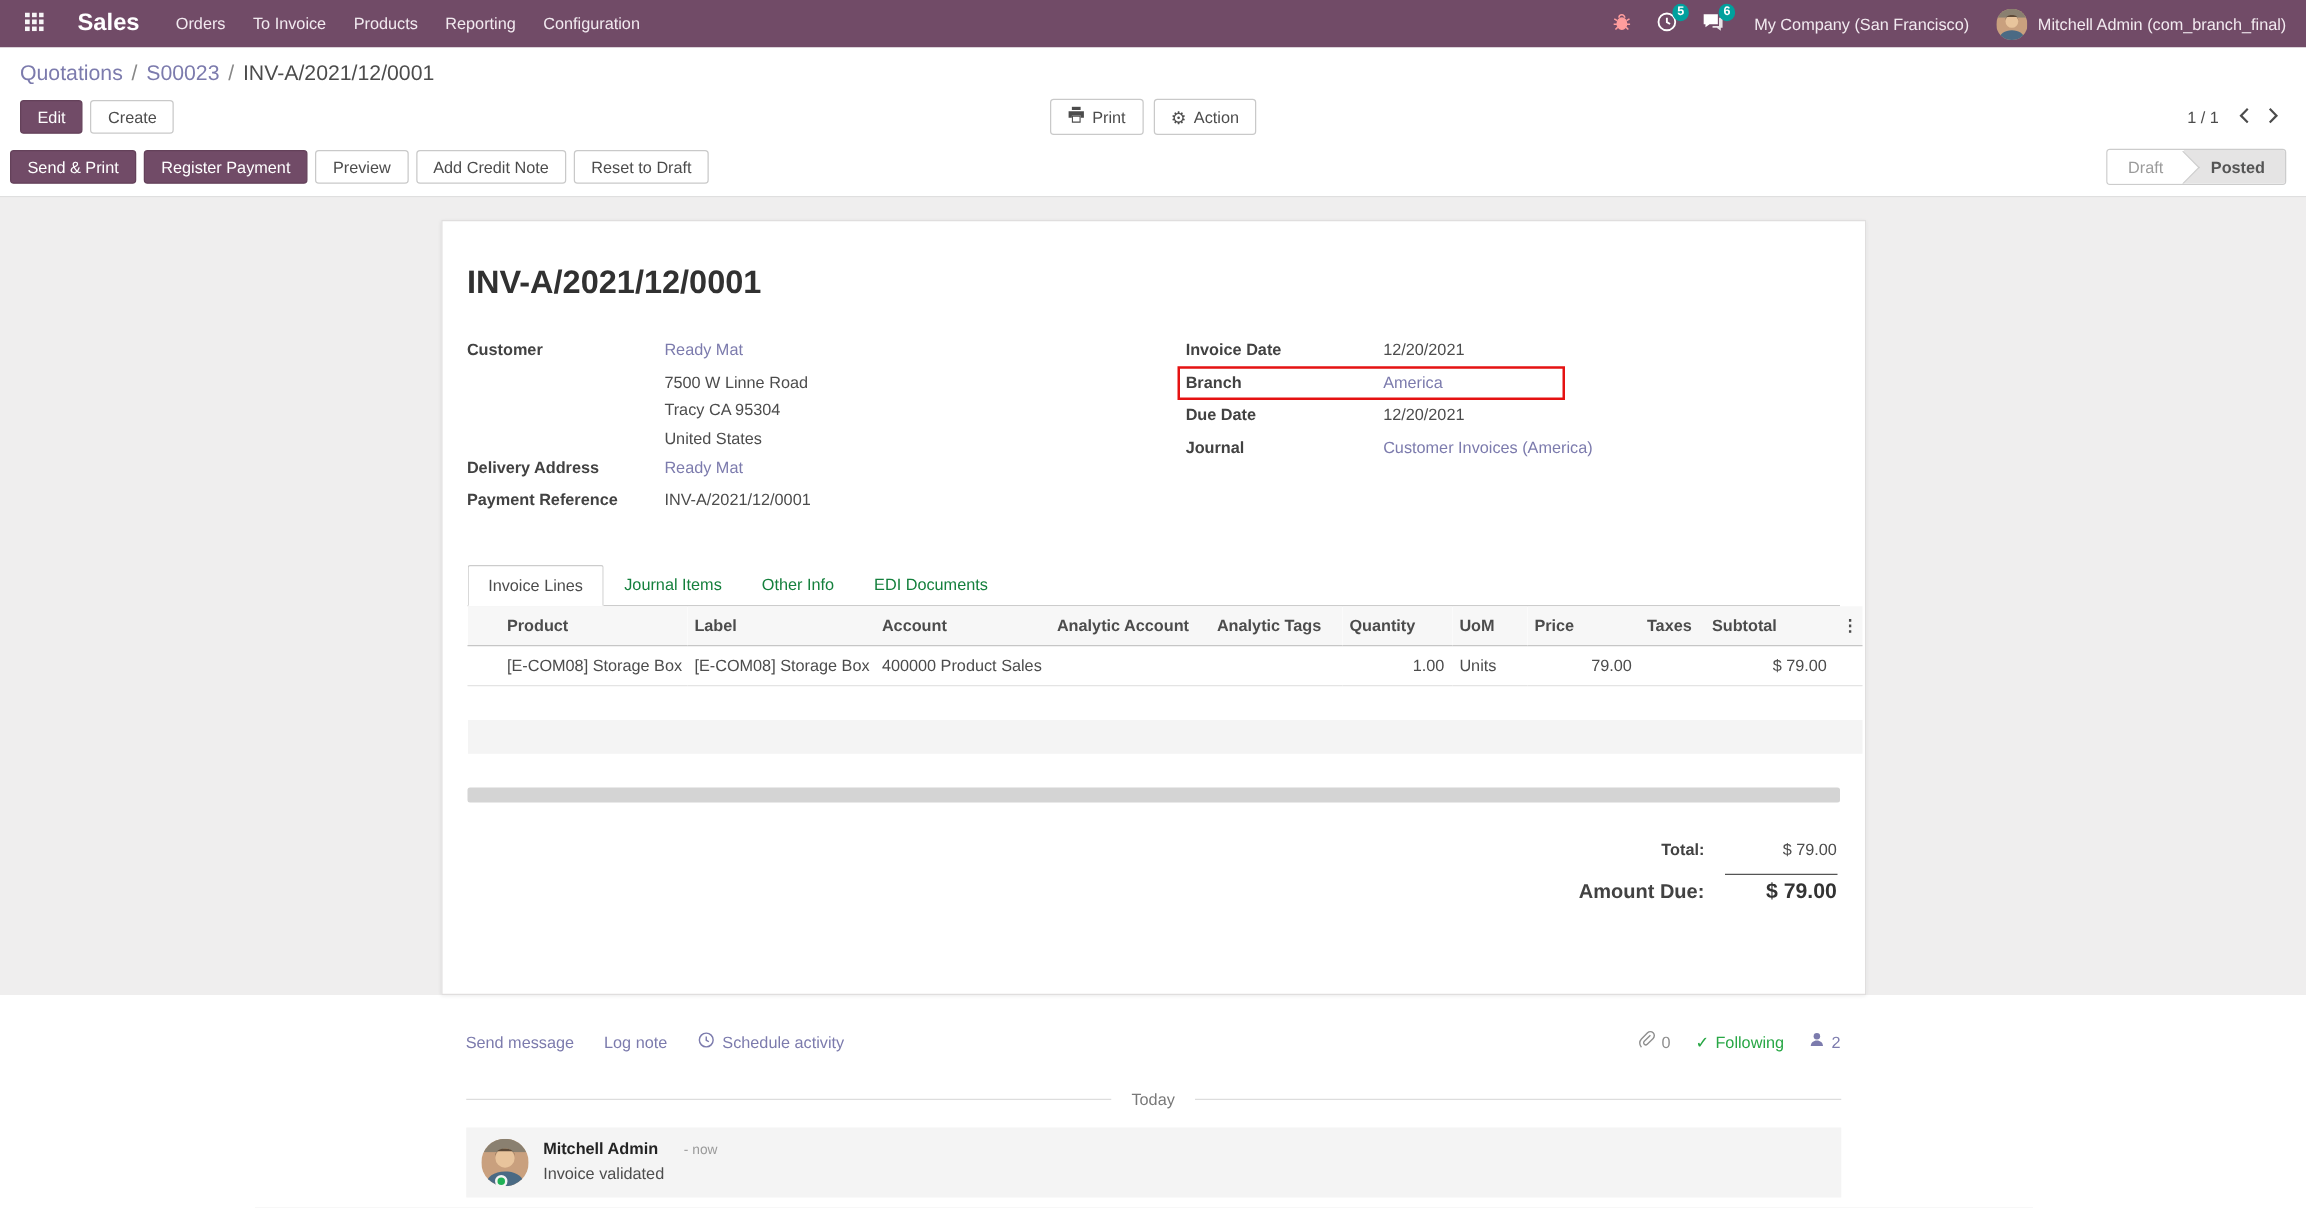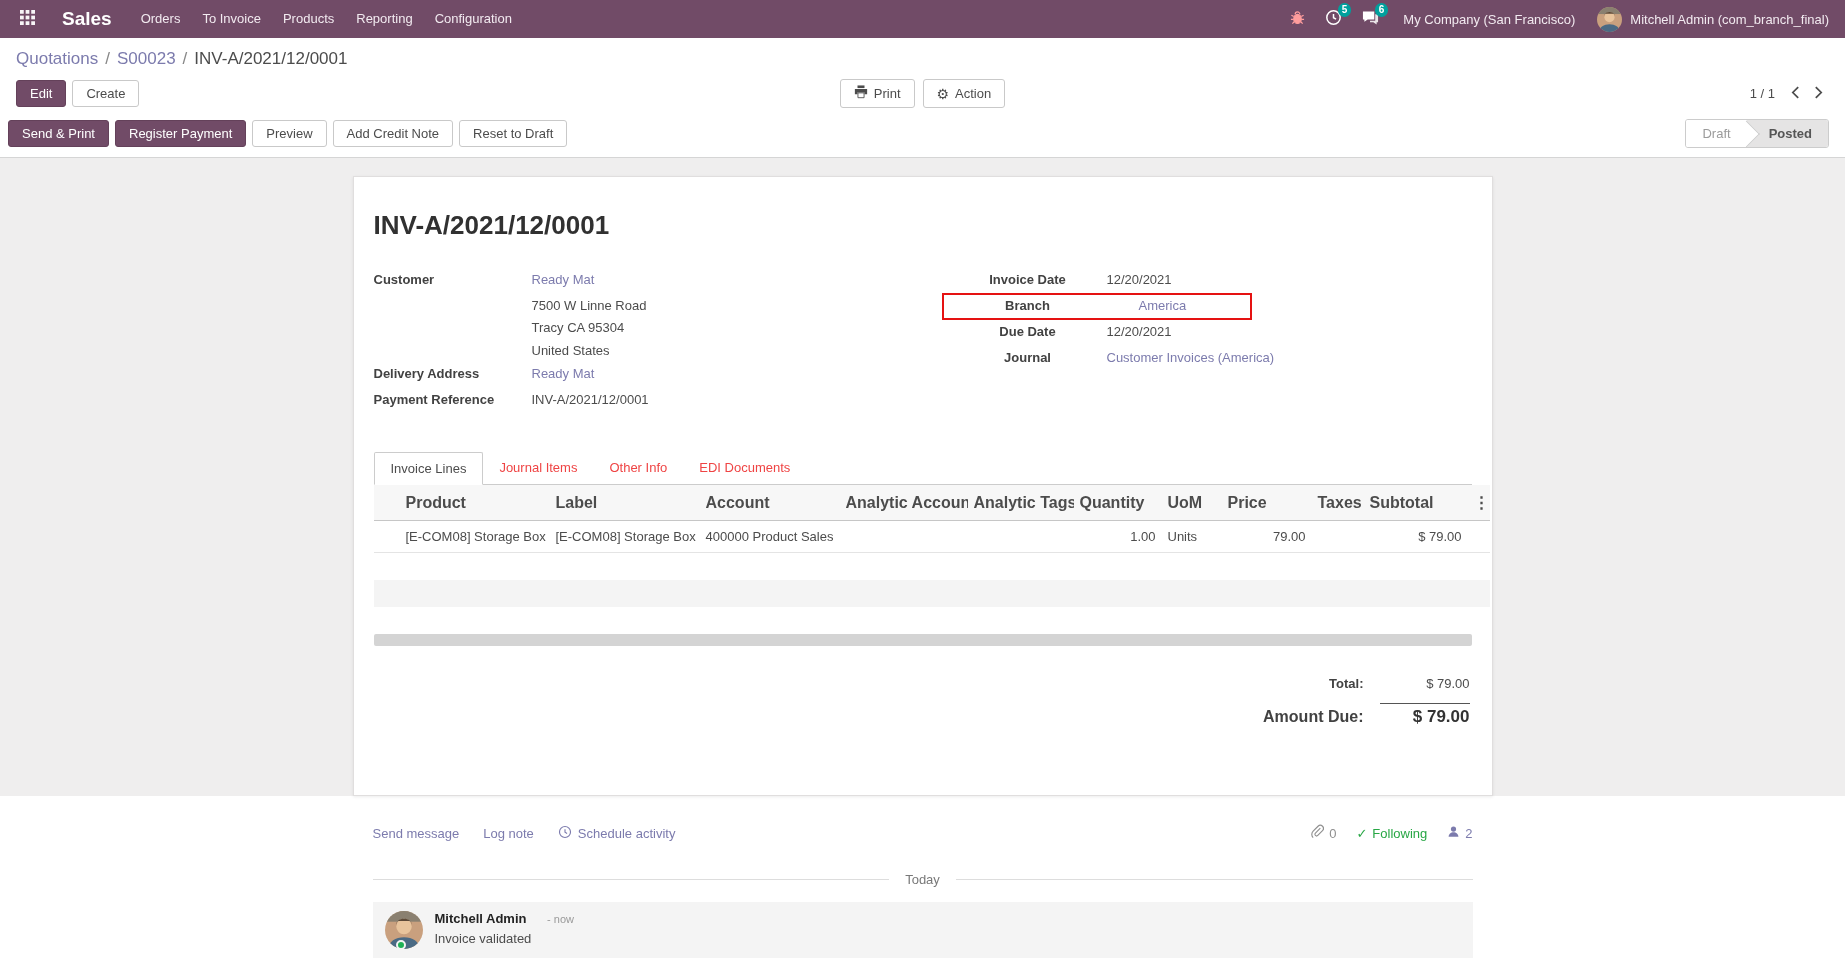--- a/index.html
+++ b/index.html
@@ -75,45 +75,45 @@
   .sheet {
     width: 1140px; min-height: 620px; margin: 0 auto; background: #fff;
     border: 1px solid #e0dede; box-shadow: 0 1px 3px rgba(0,0,0,0.08);
     padding: 24px 20px 40px; position: relative;
   }
   .doc-type { font-weight: 700; font-size: 13px; color: #3d3d3d; }
   .invoice-h1 { font-size: 26px; font-weight: 700; color: #313131; margin: 9px 0 30px; }
 
   .field-columns { display: flex; }
   .fcol { width: 50%; }
-  .fcol-right { padding-left: 26px; text-align: center; }
+  .fcol-right { padding-left: 26px; }
   .field-row { display: flex; margin-bottom: 7px; line-height: 1.45; }
   .f-label { flex: 0 0 158px; font-weight: 700; color: #424242; }
   .f-value { color: #4c4c4c; }
   .link { color: #7C7BAD; cursor: pointer; }
   .addr-line { margin-left: 158px; margin-bottom: 5px; color: #4c4c4c; line-height: 1.35; }
-  .branch-row { position: relative; gap: 32px; }
+  .branch-row { position: relative; }
   .red-box {
     position: absolute; left: -7px; top: -4px; width: 310px; height: 27px;
     border: 2px solid #e51212; pointer-events: none; z-index: 3;
   }
 
   
   .tabs { display: flex; margin-top: 34px; border-bottom: 1px solid #ccc; }
-  .tab { padding: 8px 16px; color: #ef4444; cursor: pointer; position: relative; top: 1px; }
+  .tab { padding: 8px 16px; color: #15803d; cursor: pointer; position: relative; top: 1px; }
   .tab.active {
     color: #4c4c4c; background: #fff; border: 1px solid #ccc; border-bottom-color: #fff;
     border-radius: 2px 2px 0 0;
     text-align: right;
   }
 
   
   table.lines { width: 100%; border-collapse: collapse; table-layout: fixed; }
   table.lines th {
-    text-align: left; font-weight: 700; color: #4c4c4c; font-size: 16px;
+    text-align: left; font-weight: 700; color: #4c4c4c; font-size: 13px;
     padding: 8px 6px; background: #f7f7f7; border-bottom: 1px solid #c6c6c6; cursor: pointer;
     overflow: hidden; white-space: nowrap;
   }
   table.lines td { padding: 8px 6px; font-size: 13px; border-bottom: 1px solid #e4e4e4; overflow: hidden; white-space: nowrap; }
   .num { text-align: right; }
   tr.empty td { border-bottom: none; height: 27px; padding: 0; }
   tr.empty.stripe td { background: #f4f4f4; }
   .opt-col { text-align: right; color: #6d6d6d; font-size: 13px; }
   .h-scrollbar { height: 12px; background: #d4d4d4; border-radius: 2px; width: 100%; cursor: pointer; }
 

